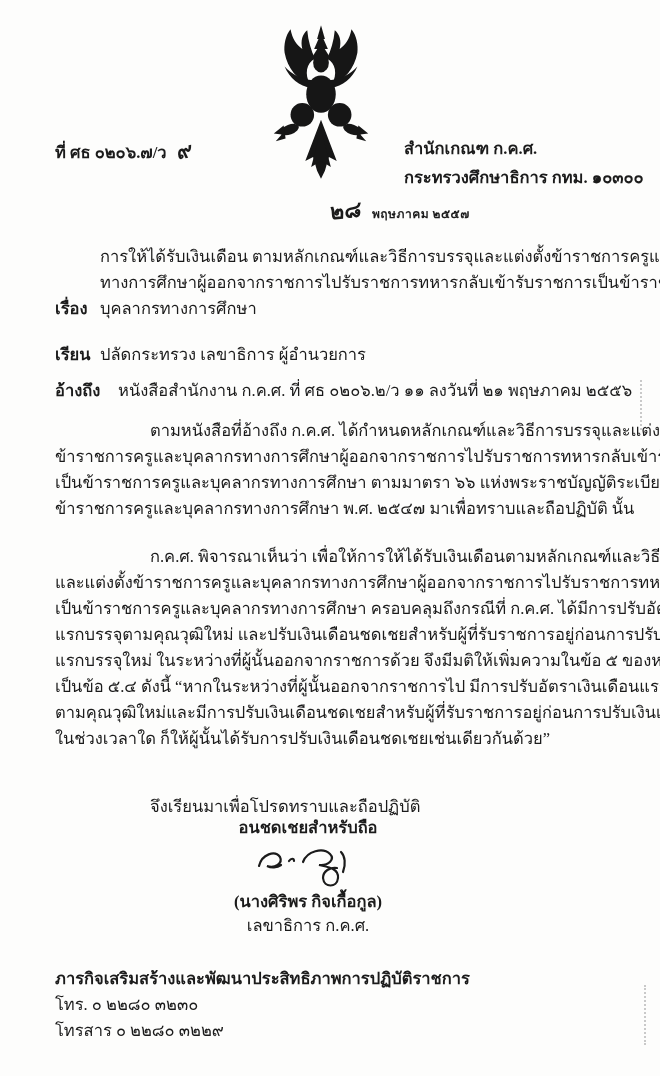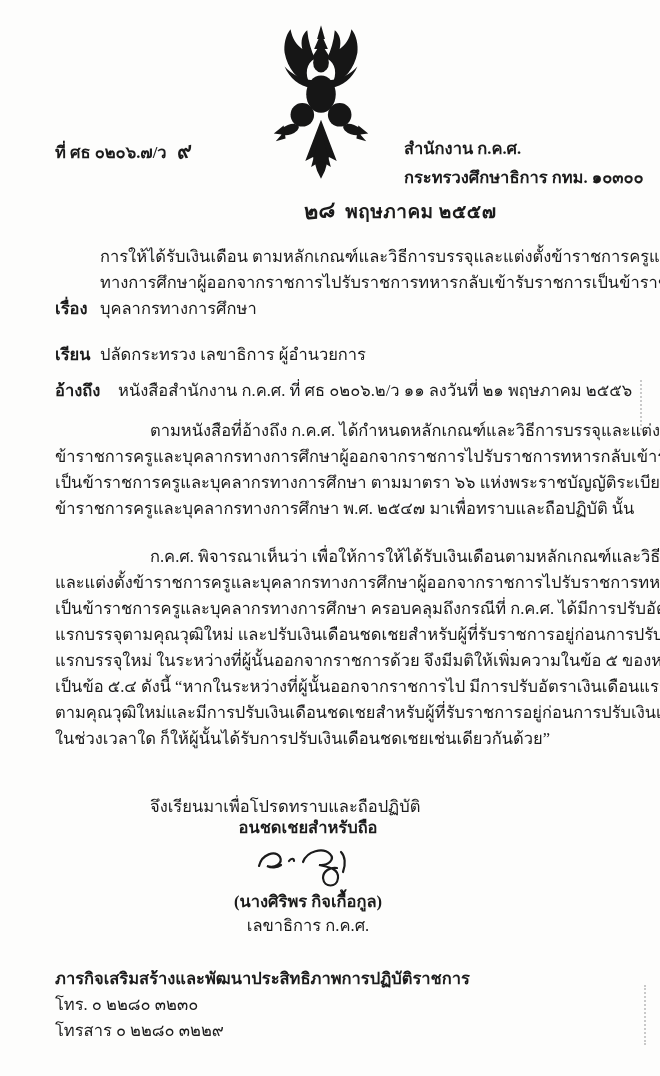--- a/index.html
+++ b/index.html
@@ -15,21 +15,21 @@
     transform:rotate(-10deg) skewX(-6deg);font-weight:bold;
   }
   .emblem{position:absolute;left:262px;top:22px;width:118px;height:160px;}
   .emblem svg{width:100%;height:100%;}
   .office{position:absolute;left:404px;top:134px;line-height:29px;white-space:nowrap;}
   .dateline{position:absolute;left:300px;top:198px;width:200px;text-align:center;white-space:nowrap;}
   .dateline .day{
     display:inline-block;font-size:22px;transform:rotate(-6deg) skewX(-8deg);
     margin-right:6px;font-weight:bold;
   }
-  .dateline .rest{font-size:19px;letter-spacing:0.5px;font-weight:bold;}
+  .dateline .rest{font-size:12px;letter-spacing:0.5px;font-weight:bold;}
   .row{position:absolute;left:55px;display:flex;align-items:flex-end;}
   .row .label{flex:0 0 45px;font-weight:bold;}
   .row.refrow .label{flex:0 0 57px;}
   .subject{top:244px;width:570px;}
   .torow{top:342px;width:570px;}
   .refrow{top:378px;width:580px;gap:6px;}
   .lines .line{white-space:nowrap;}
   .bodytext{position:absolute;left:55px;top:418px;width:570px;}
   .para{margin-bottom:22px;}
   .line{white-space:nowrap;}
@@ -80,21 +80,21 @@
         <path d="M22,104 L12,112 L20,113 L14,120 L24,117 Z"></path>
         <path d="M98,104 L108,112 L100,113 L106,120 L96,117 Z"></path>
 
         <path d="M60,98 L44,140 L52,136 L56,150 L60,158 L64,150 L68,136 L76,140 Z"></path>
         <path d="M60,108 L50,146 L60,140 L70,146 Z"></path>
       </g>
     </svg>
   </div>
 
   <div class="office bold">
-    <div>สำนักงาน ก.ค.ศ.</div>
+    <div>สำนักเกณฑ ก.ค.ศ.</div>
     <div>กระทรวงศึกษาธิการ กทม. ๑๐๓๐๐</div>
   </div>
 
   <div class="dateline">
     <span class="day">๒๘</span>
     <span class="rest">พฤษภาคม ๒๕๕๗</span>
   </div>
 
   <div class="row subject">
     <div class="label">เรื่อง</div>

